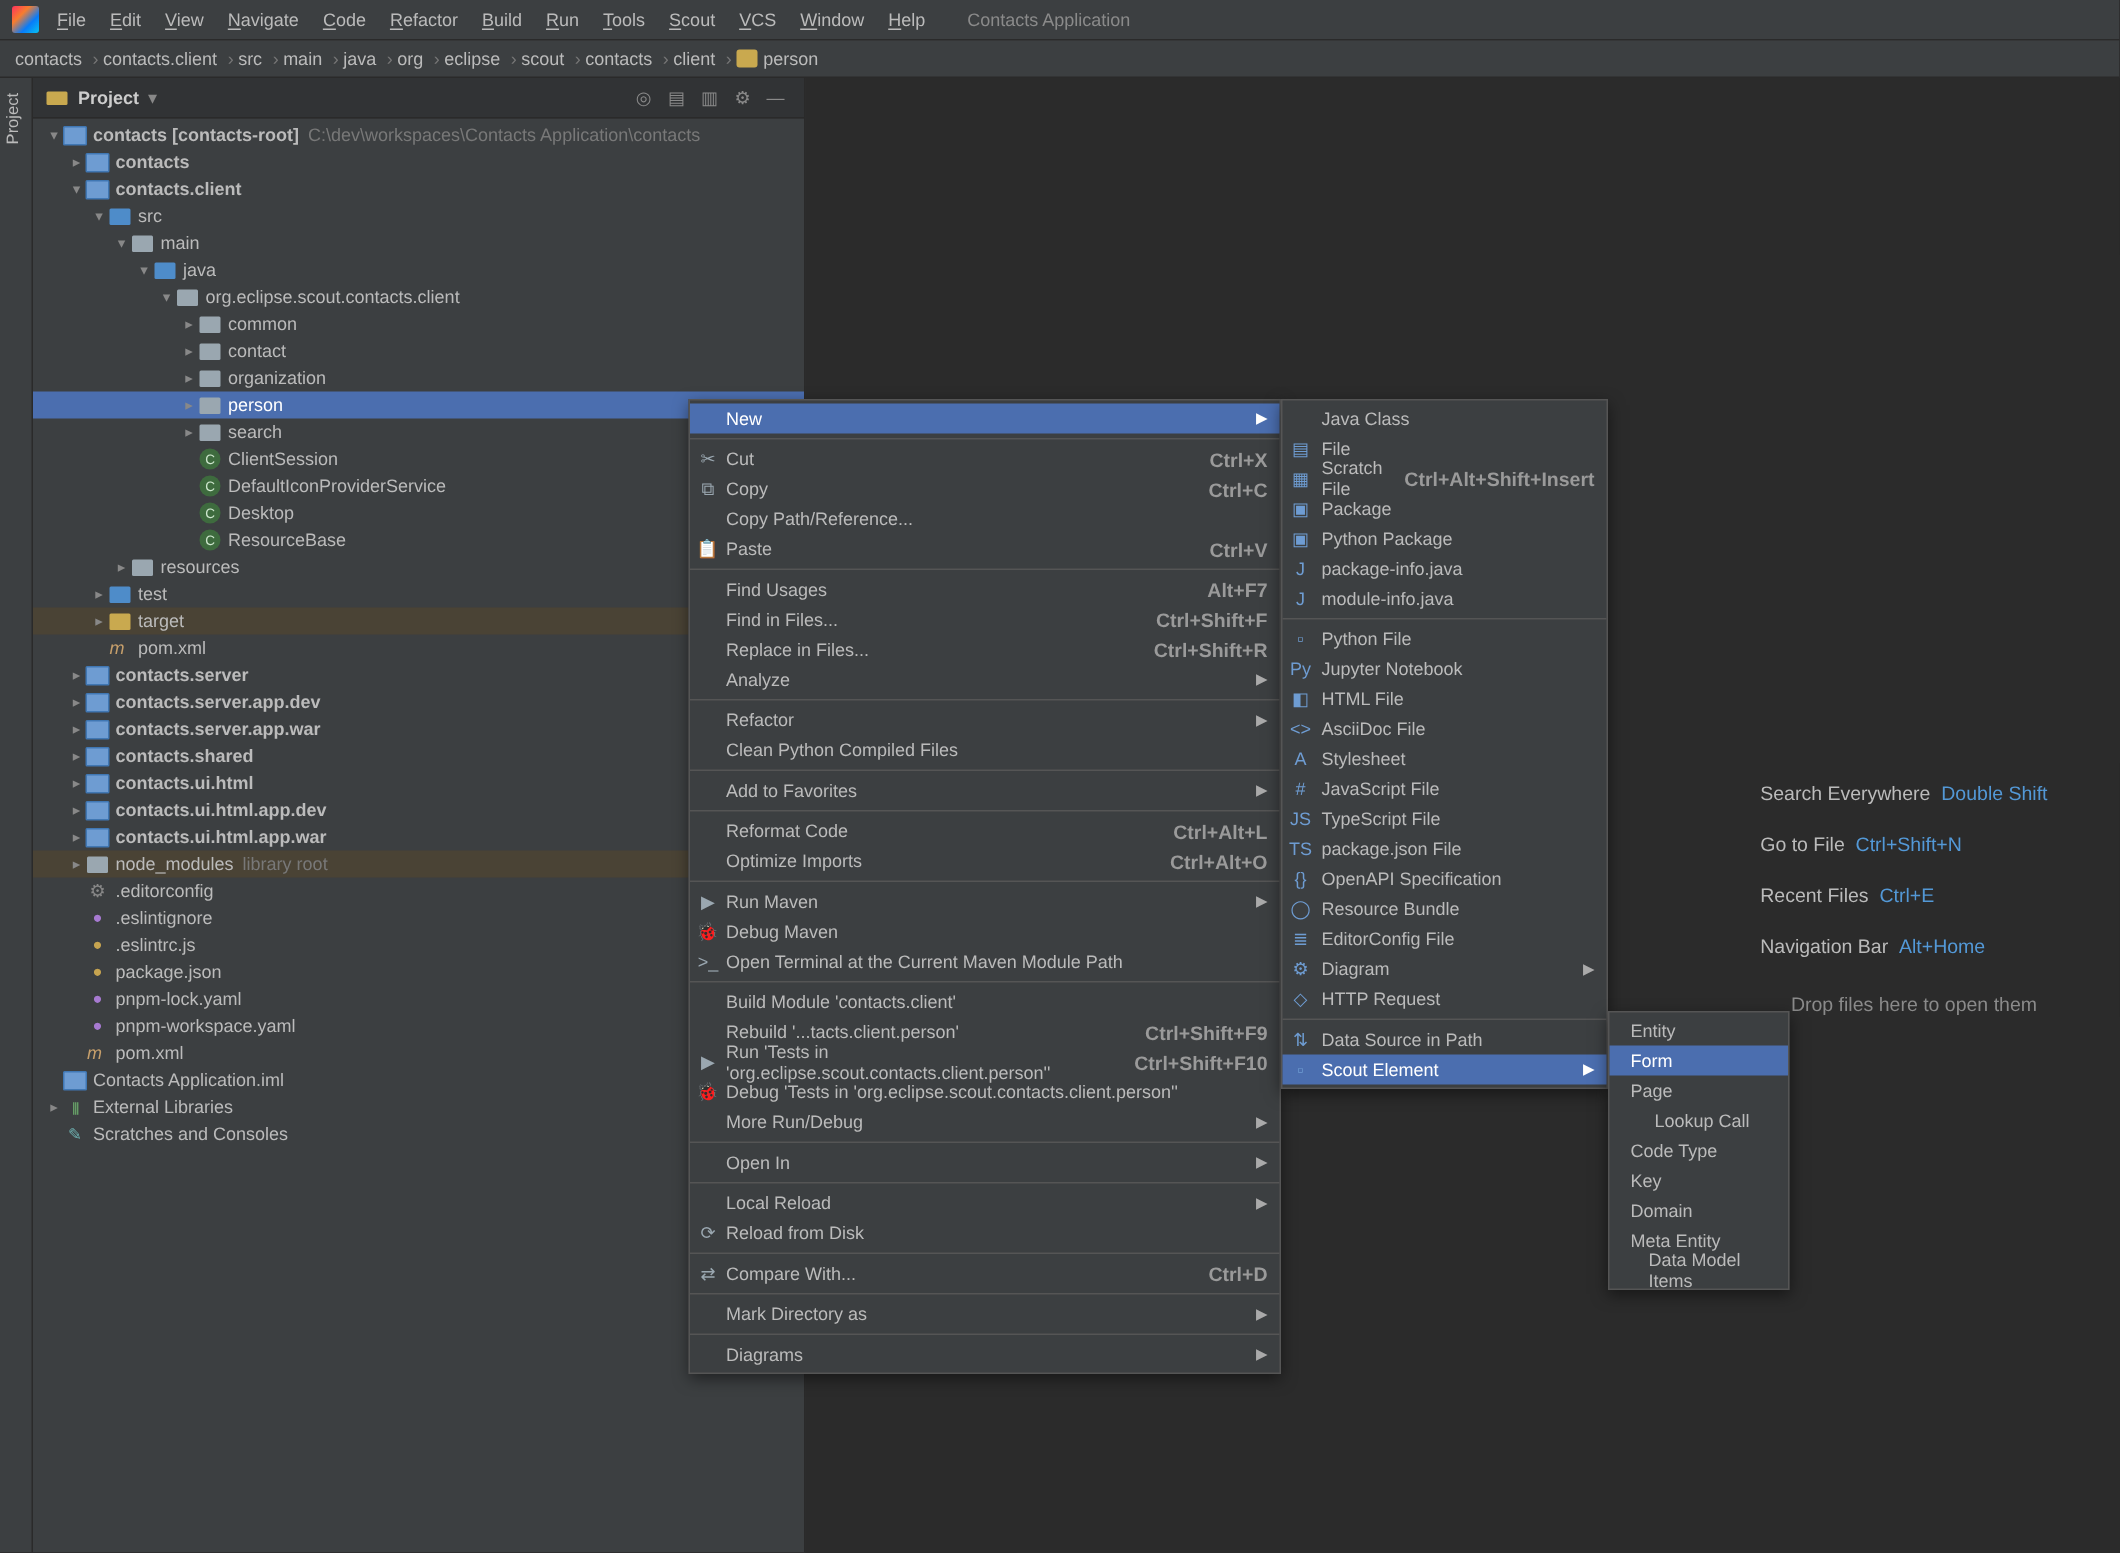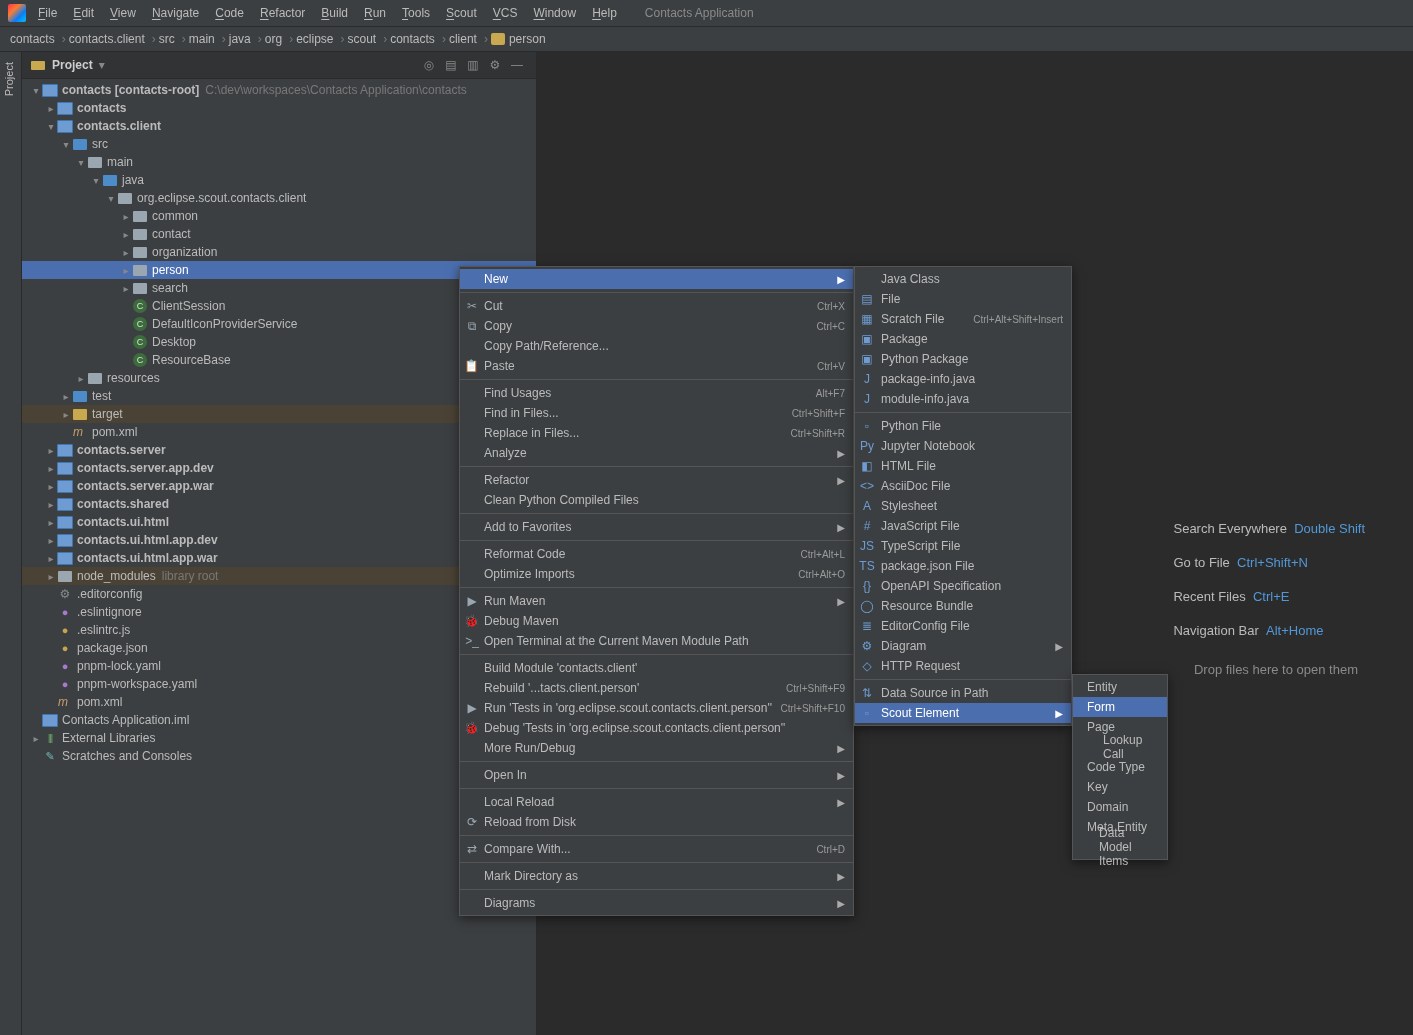--- a/index.html
+++ b/index.html
@@ -73,28 +73,28 @@
   
   .editor { flex:1; background:#2b2b2b; position:relative; }
   .hints { position:absolute; right:48px; top:460px; color:var(--text); font-size:13px; text-align:left; line-height:34px;}
   .hints .k { color:var(--link); }
   .drop { position:absolute; right:55px; top:610px; color:var(--text-dim); font-size:13px;}
   
   .menu { position:absolute; background:var(--bg-dark); border:1px solid #555; box-shadow:0 3px 10px rgba(0,0,0,.5); padding:2px 0; }
   .menu.m1 { left:459px; top:266px; width:395px; }
   .menu .row2 { height:20px; display:flex; align-items:center; padding:0 8px 0 24px; color:var(--text); position:relative;}
   .menu .row2.sel { background:var(--sel); color:#fff;}
-  .menu .row2 .sc { margin-left:auto; color:#9a9a9a; font-size:10px;}
+  .menu .row2 .sc { margin-left:auto; color:#9a9a9a; font-size:13px;font-weight:bold;}
   .menu .row2 .ic2 { position:absolute; left:4px; width:16px; text-align:center; color:#9aa7b0;}
   .menu .row2 .arr { margin-left:auto; color:#aaa; font-size:10px;}
   .menu .row2.sel .arr{color:#fff;}
   .menu .row2.dis { color:#6f6f6f; }
   .menu hr { border:none; border-top:1px solid #555; margin:3px 0;}
   .menu.m2 { left:854px; top:266px; width:218px; }
-  .menu.m3 { left:1072px; top:674px; width:96px;}
+  .menu.m3 { left:1072px; top:674px; width:121px;}
   .menu.m2 .row2 { padding-left:26px;}
   .menu.m2 .row2 .ic2 { color:#6e9cd2;}
   svg{display:block}
 </style>
 </head>
 <body>
 
 <div class="menubar">
   <div class="logo"></div>
   <div id="menubar-items" style="display: flex;">
@@ -613,21 +613,21 @@
 <div class="menu m3" id="menu3">
     <div class="row2" style="padding-left: 14px;">
       <span>Entity</span>
     </div>
     <div class="row2 sel" style="padding-left: 14px;">
       <span>Form</span>
     </div>
     <div class="row2" style="padding-left: 14px;">
       <span>Page</span>
     </div>
-    <div class="row2" style="padding-left: 30px; justify-content: flex-end;">
+    <div class="row2" style="padding-left: 30px;">
       <span>Lookup Call</span>
     </div>
     <div class="row2" style="padding-left: 14px;">
       <span>Code Type</span>
     </div>
     <div class="row2" style="padding-left: 14px;">
       <span>Key</span>
     </div>
     <div class="row2" style="padding-left: 14px;">
       <span>Domain</span>

